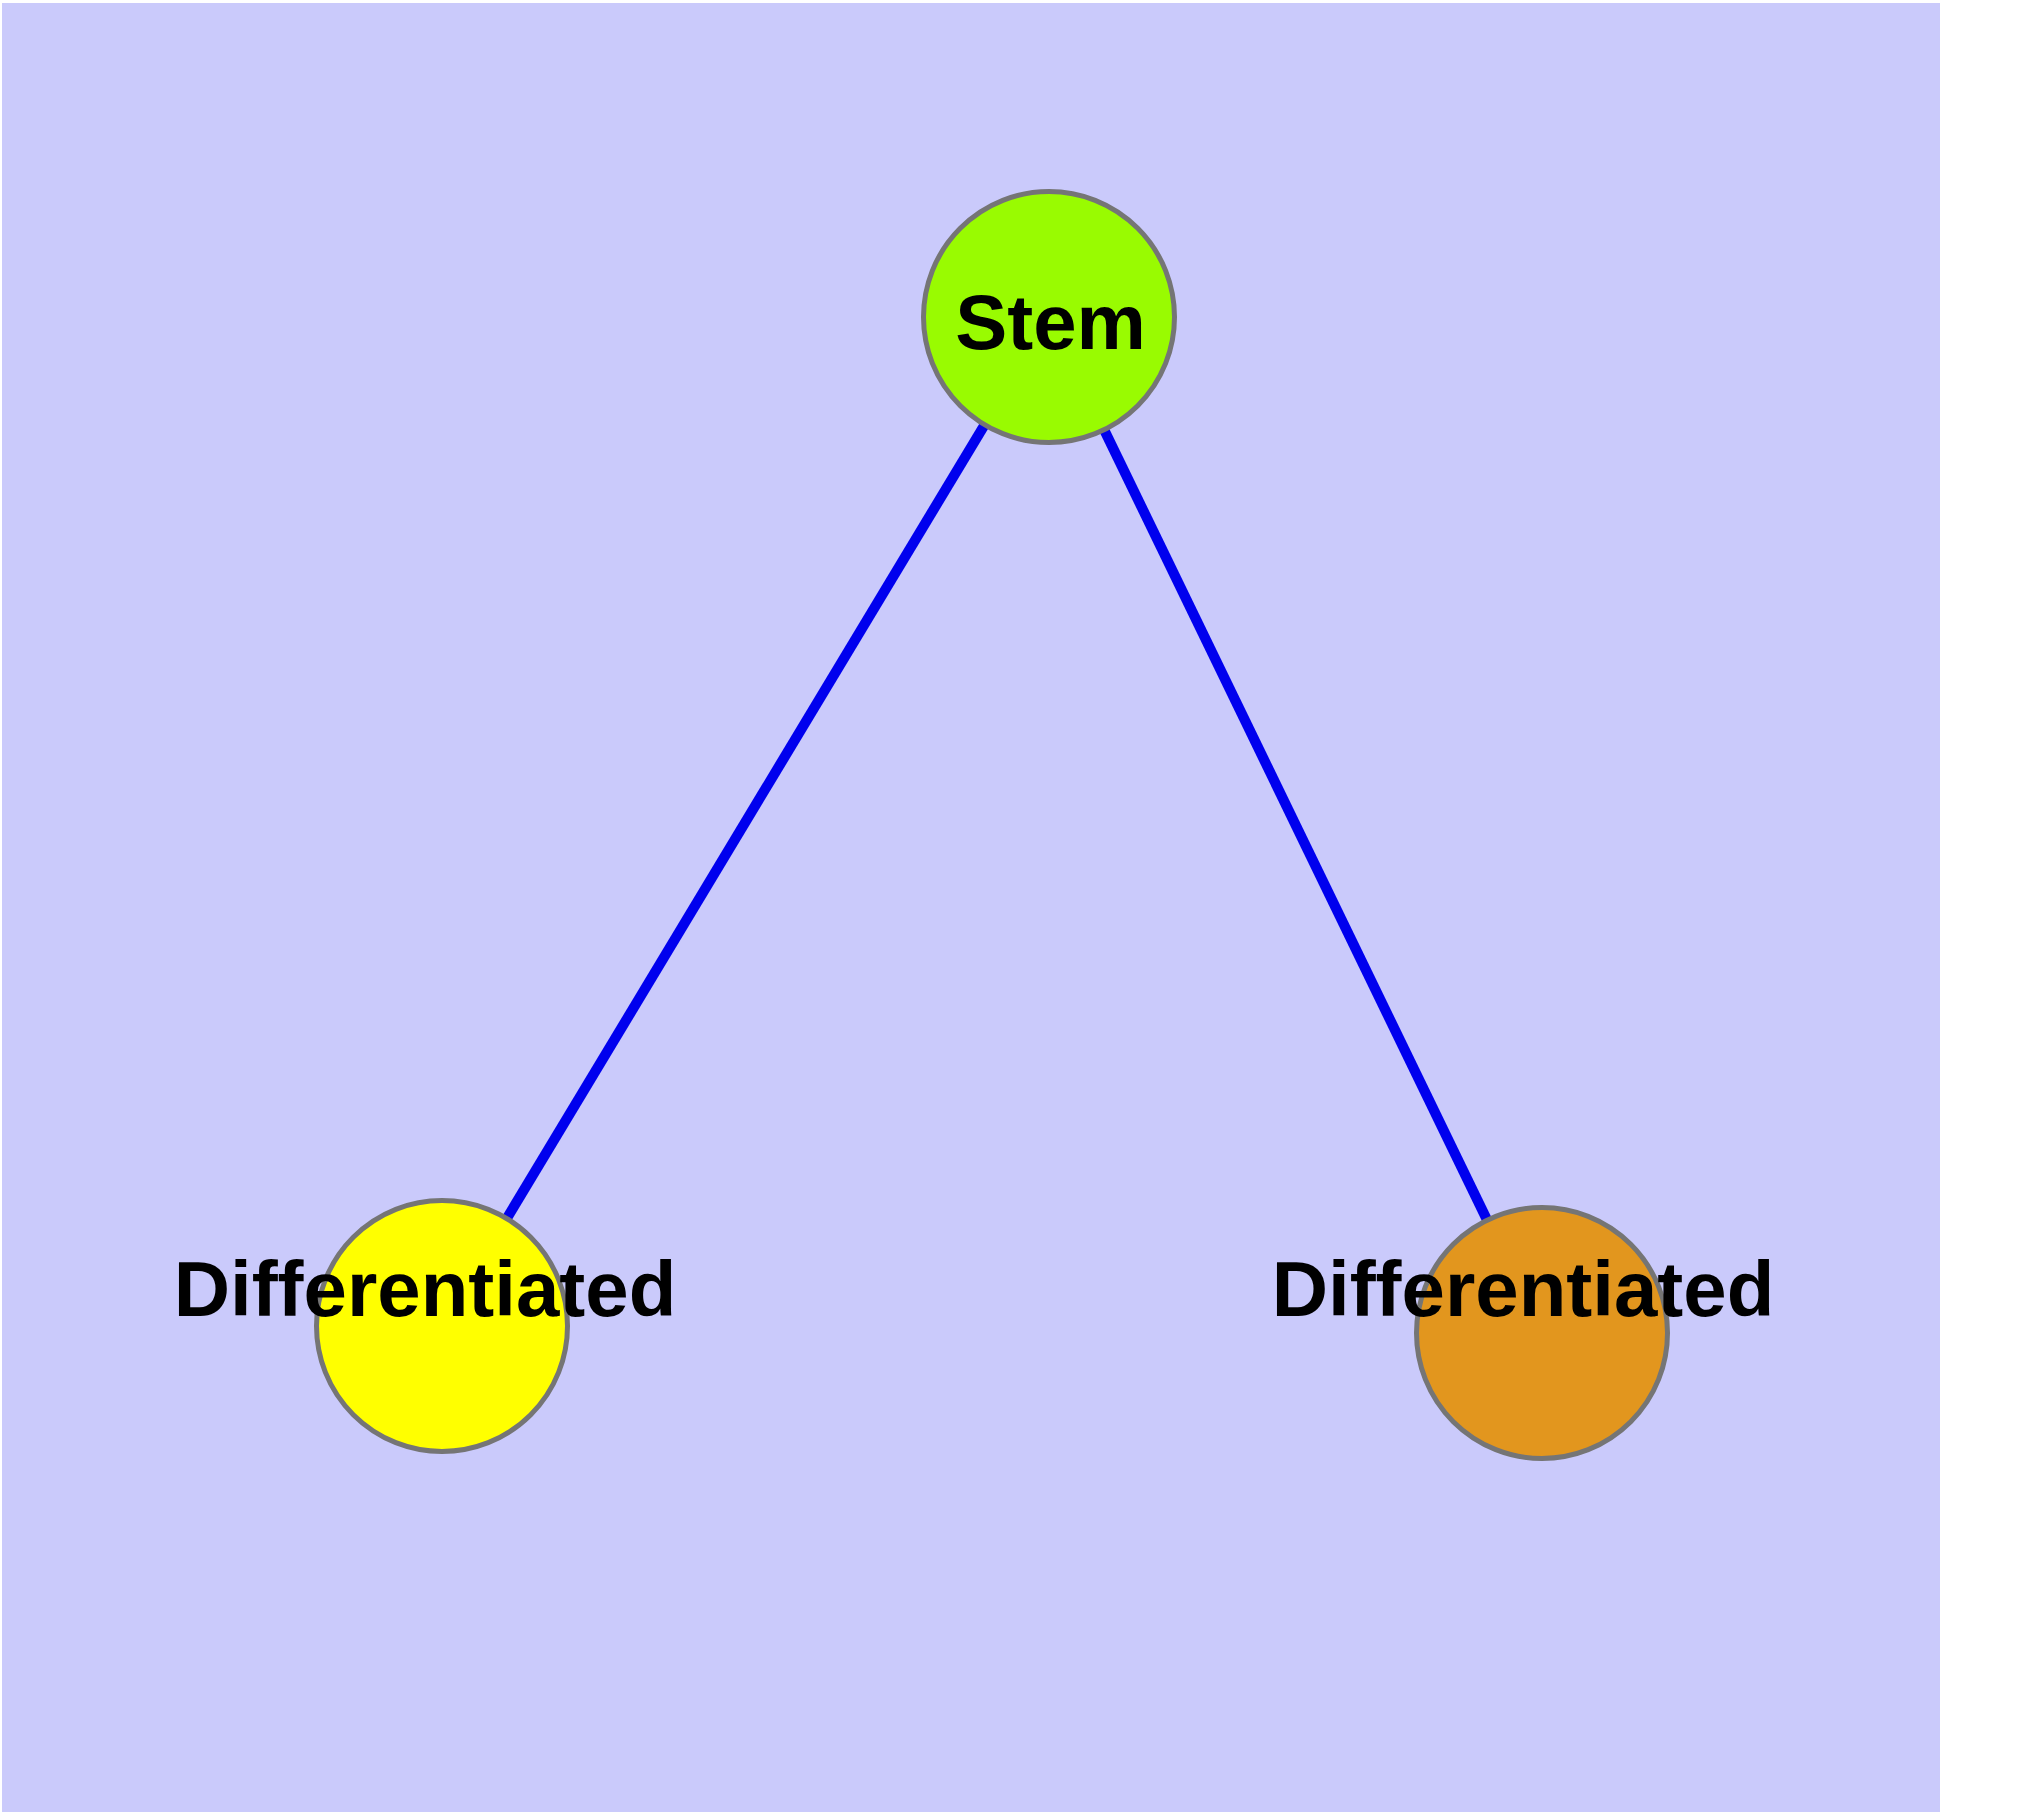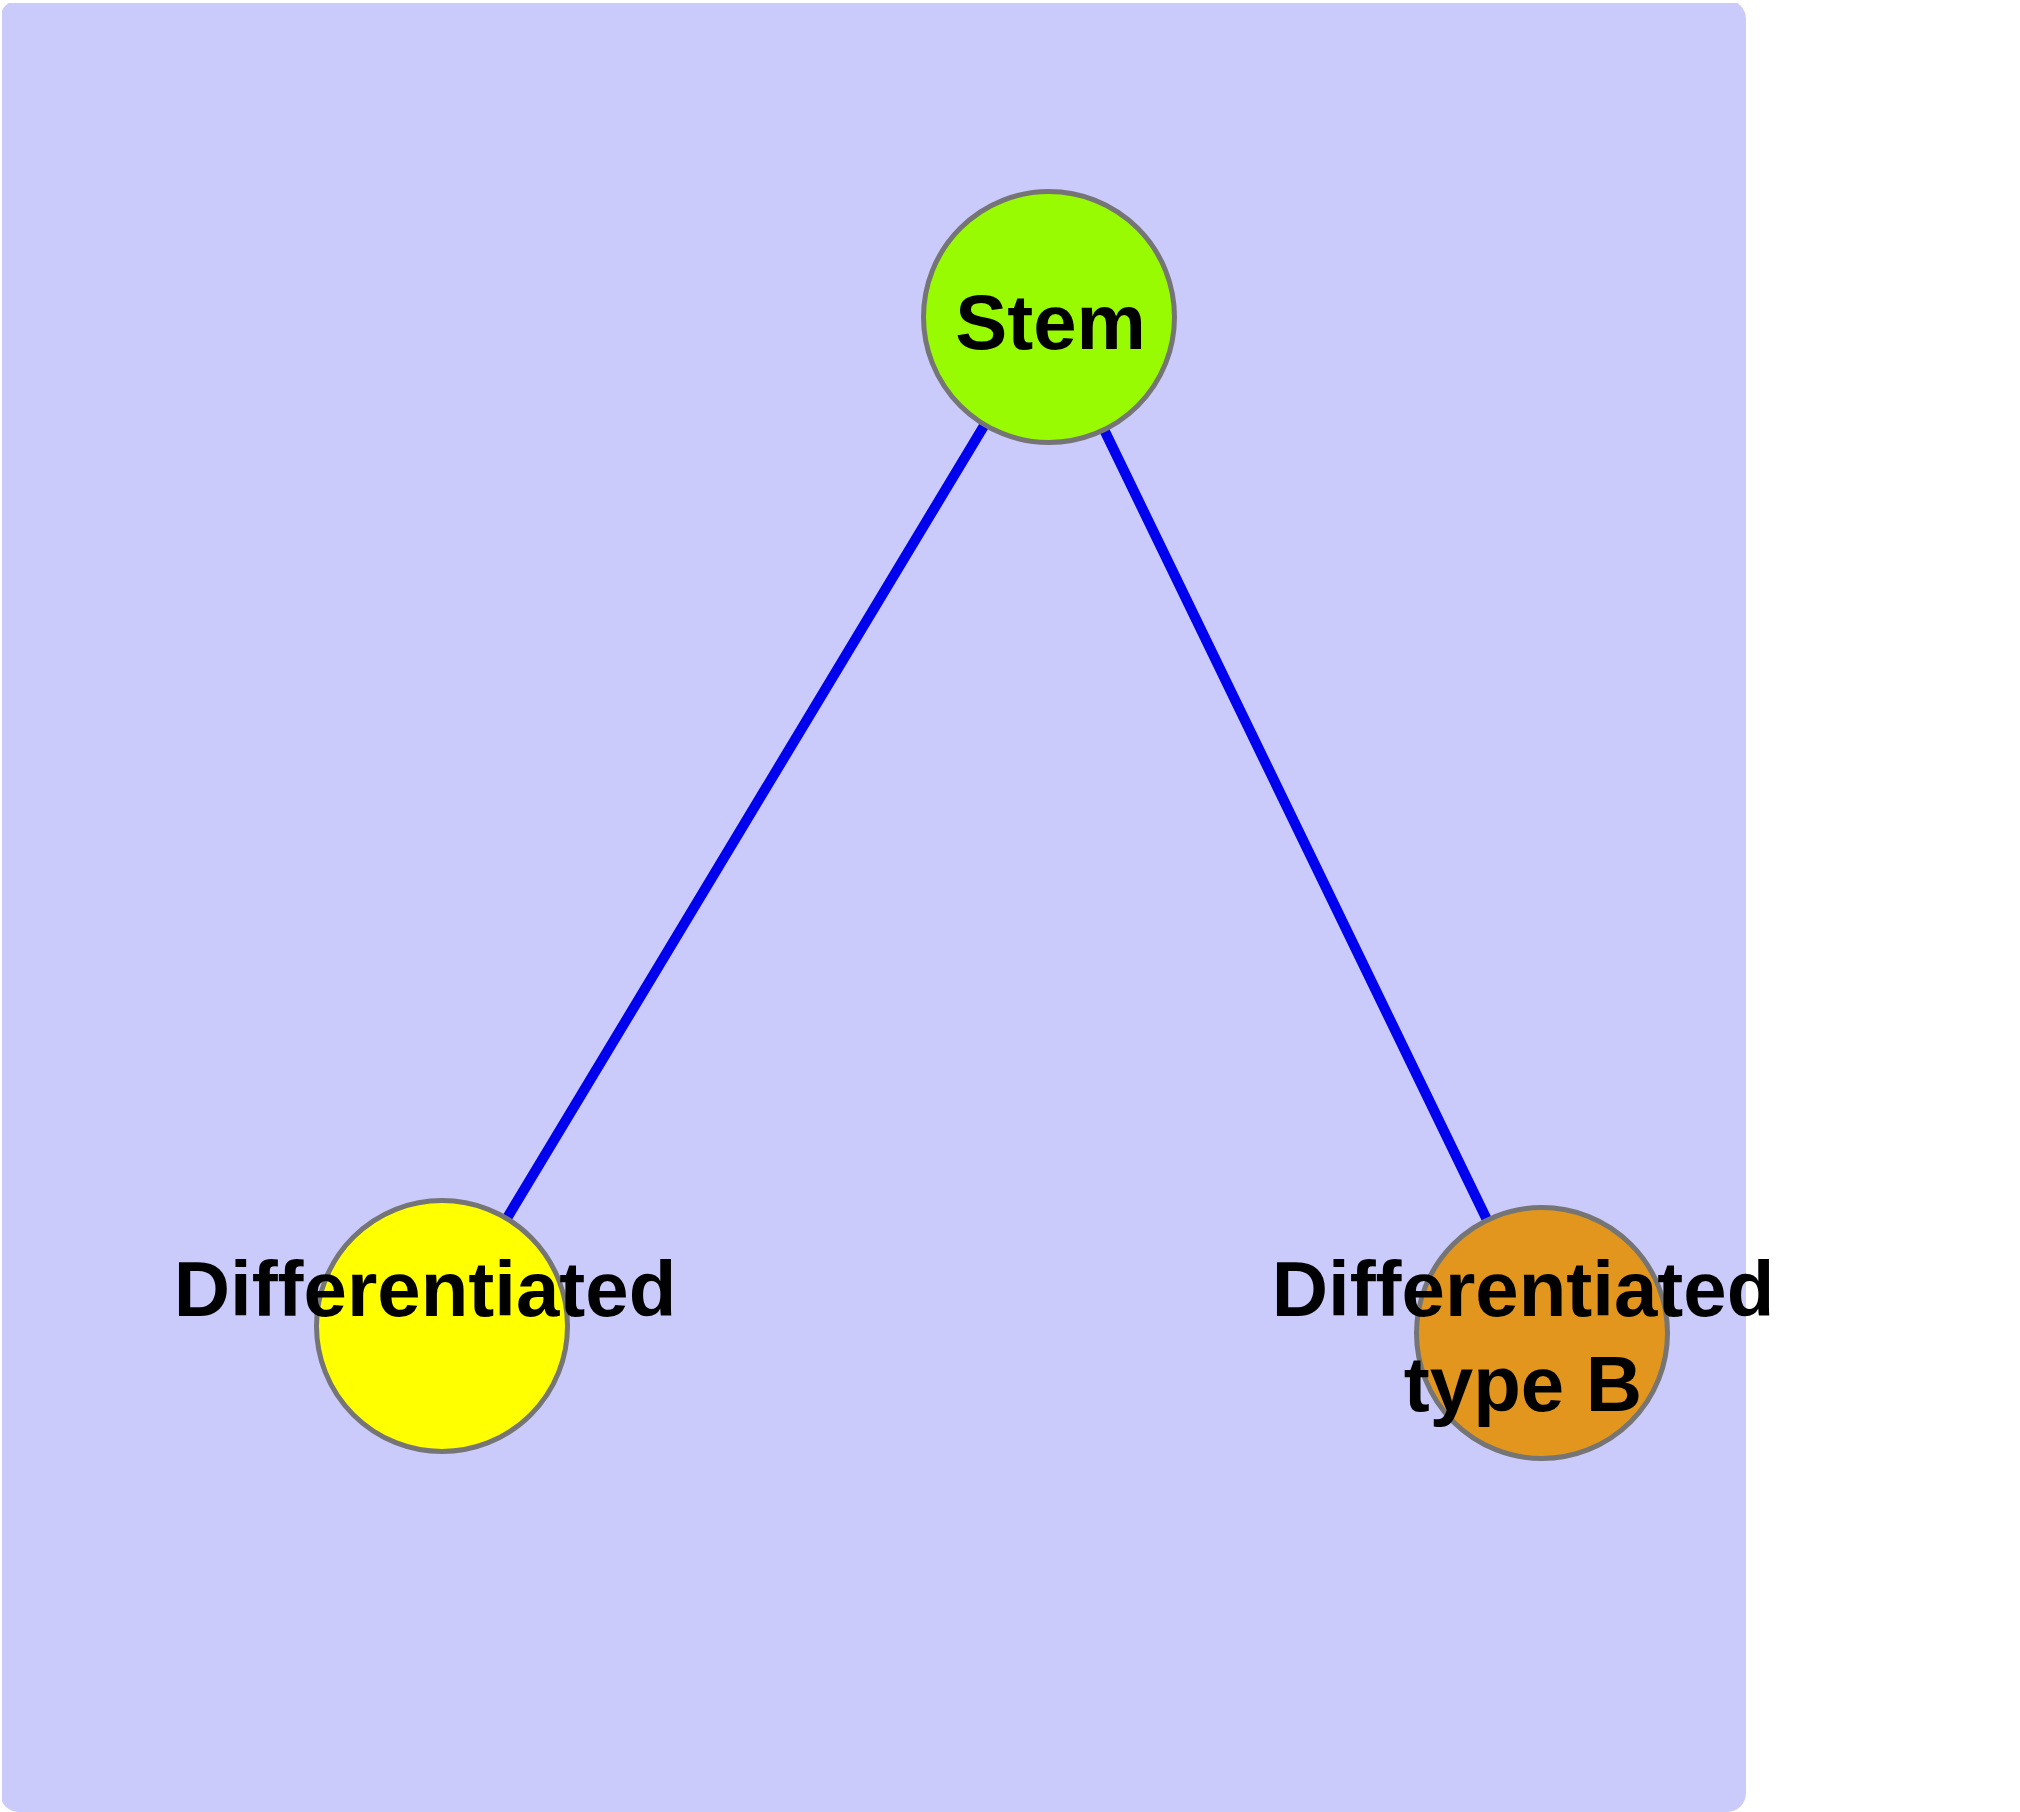--- a/index.html
+++ b/index.html
@@ -5,24 +5,23 @@
   html, body {
     margin: 0;
     padding: 0;
     width: 2021px;
     height: 1812px;
     overflow: hidden;
     font-family: "Liberation Sans", "DejaVu Sans", sans-serif;
   }
   .canvas {
     position: relative;
-    width: 1746px;
+    width: 1940px;
     height: 1812px;
     background: #CACAFB;
-    border-radius: 19px;
   }
   .edge-strip-top {
     position: absolute;
     left: 0; top: 0;
     width: 100%; height: 3.4px;
     background: #FFFFFF;
   }
   .edge-strip-left {
     position: absolute;
     left: 0; top: 0;
@@ -83,17 +82,16 @@
   <div class="node node-type-b" aria-label="Differentiated" style="background-color: rgb(226, 150, 30);"></div>
 
   <div class="node-label label-stem" style="color: rgb(0, 0, 0);">Stem</div>
 
   <div class="node-label label-type-a" style="color: rgb(0, 0, 0);">
     <span class="label-line">Differentiated</span>
   </div>
 
   <div class="node-label label-type-b" style="color: rgb(0, 0, 0);">
     <span class="label-line">Differentiated</span>
-    <span class="label-line">type B</span>
   </div>
 
 </div>
 
 
 </body></html>

